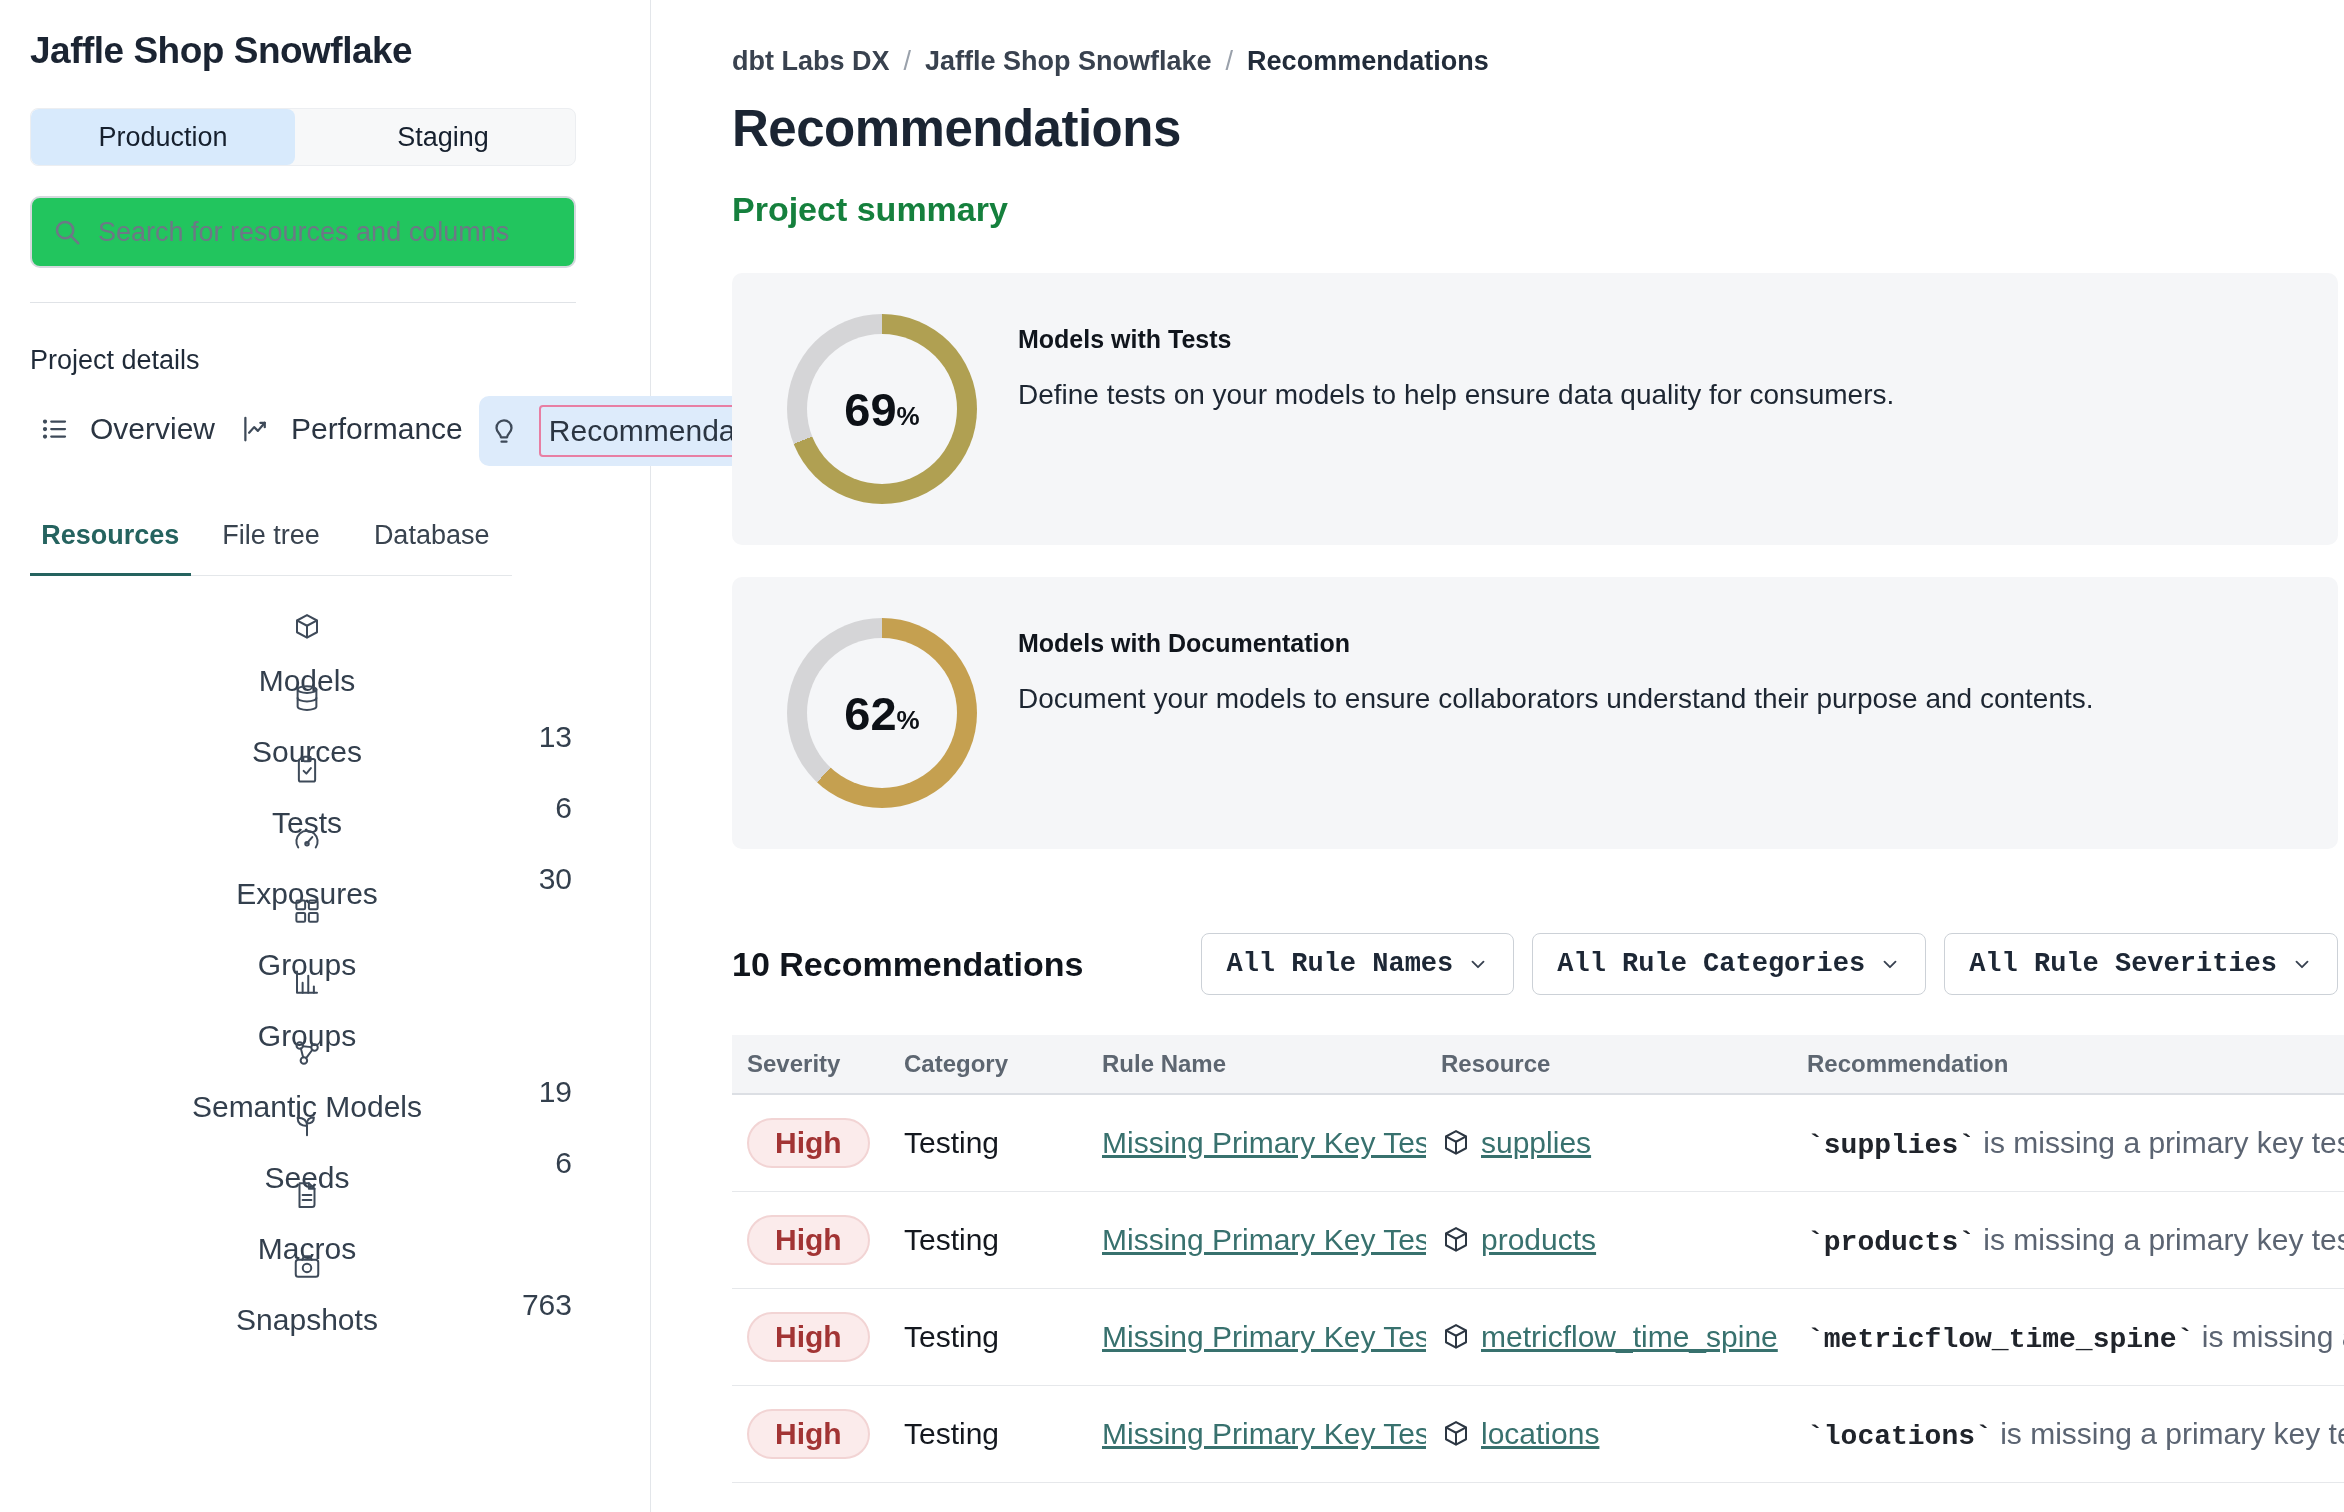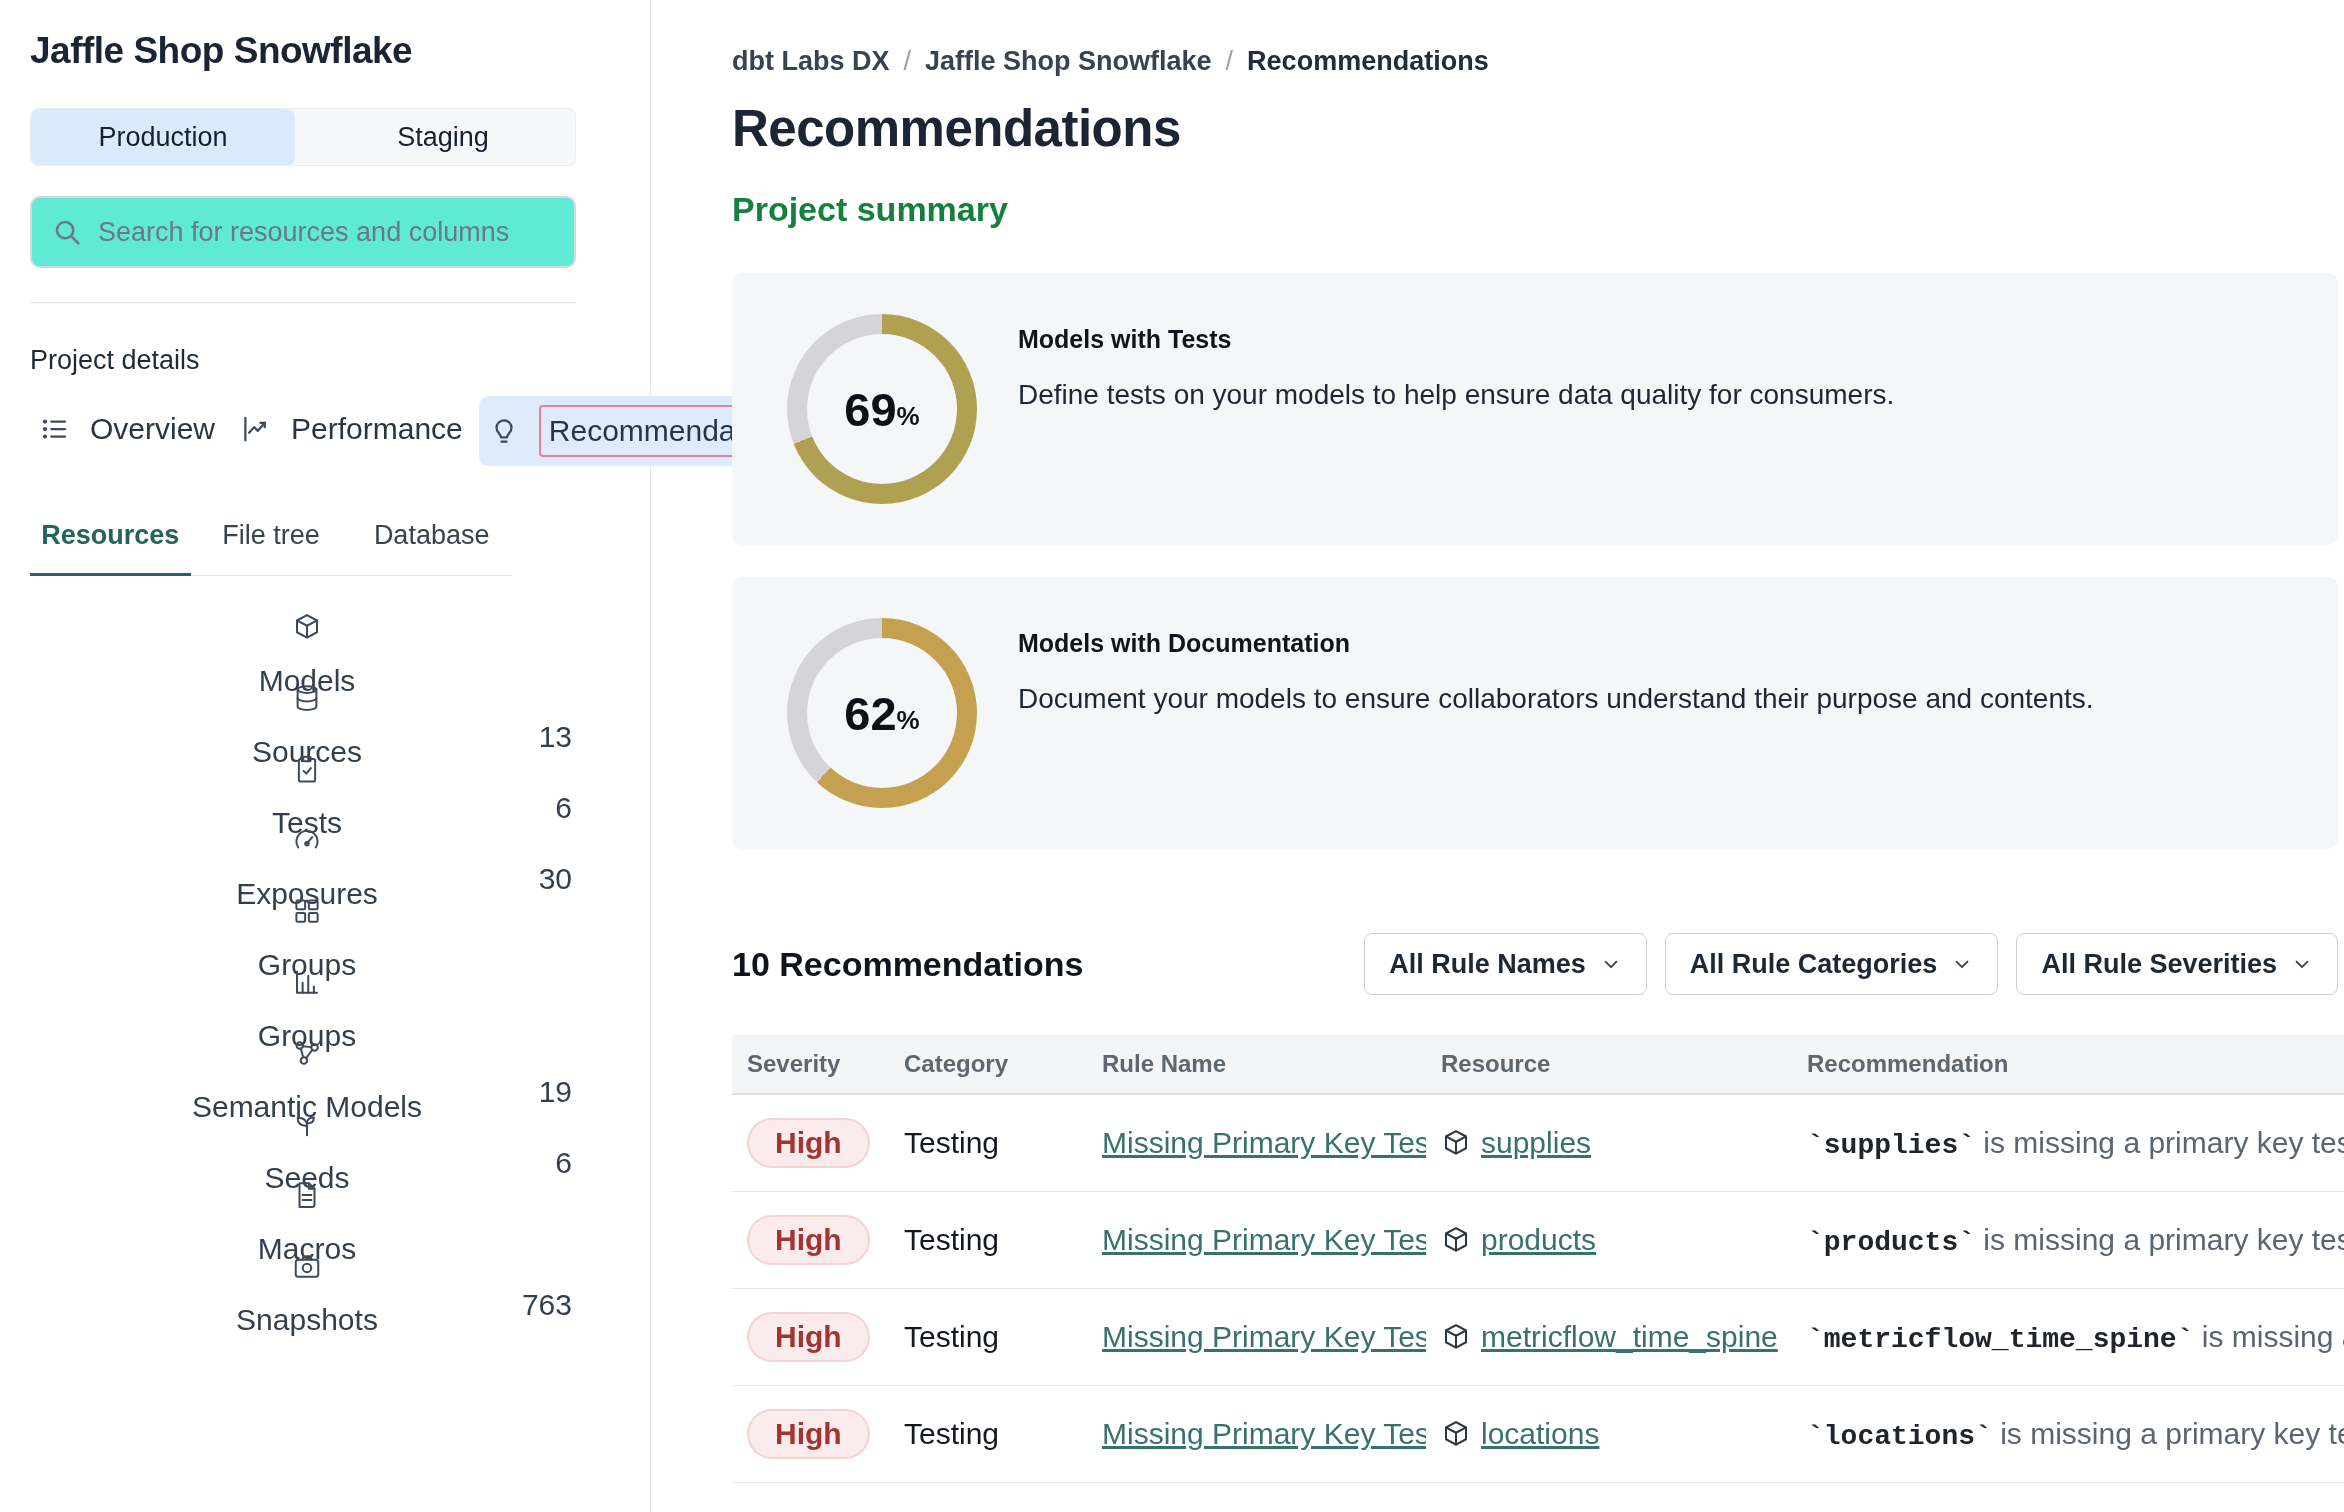--- a/index.html
+++ b/index.html
@@ -10,21 +10,21 @@
   
   .sidebar { width:651px; min-width:651px; height:100%; border-right:1px solid #e3e6ea;
     padding:30px 74px 0 30px; background:#fff; }
   .project-title { font-size:37px; font-weight:700; color:#1b2432; letter-spacing:-0.5px; }
   .env-tabs { display:flex; margin-top:36px; height:58px; background:#f7f8f9;
     border:1px solid #eceef1; border-radius:8px; overflow:hidden;gap:16px; }
   .env-tab { flex:1; display:flex; align-items:center; justify-content:center;
     font-size:27px; color:#16202e; cursor:pointer; }
   .env-tab.active { background:#d8eafc; border-radius:8px; font-weight:400; }
   .search-box { margin-top:30px; height:72px; border:2px solid #d5d9de; border-radius:10px;
-    display:flex; align-items:center; padding:0 20px; gap:16px; background:#5eead4; }
+    display:flex; align-items:center; padding:0 20px; gap:16px; background:#22c55e; }
   .search-box svg { flex:0 0 auto; }
   .search-input { border:none; outline:none; flex:1; font-size:27px; color:#1b2533;
     font-family:"Liberation Sans", sans-serif; background:transparent; }
   .search-input::placeholder { color:#6d7886; }
   .side-divider { border:none; border-top:1px solid #e0e3e7; margin-top:34px; }
 
   .pd-heading { margin-top:42px; font-size:27px; color:#1f2a38; }
   .pd-nav { margin-top:20px; display:flex; flex-direction:row; gap:6px; }
   .pd-item { display:flex; align-items:center; gap:20px; height:66px; padding:0 10px;
     border-radius:10px; font-size:30px; color:#2b3542; cursor:pointer; }
@@ -65,21 +65,21 @@
   .donut-unit { font-size:26px; font-weight:600; color:#0d1117; margin-top:14px; }
   .card-text { margin-left:41px; align-self:flex-start; margin-top:52px; }
   .card-title { font-size:25px; font-weight:700; color:#10151c; }
   .card-desc { margin-top:25px; font-size:28px; color:#1d2632; }
 
   .rec-header { margin-top:84px; width:1606px; display:flex; align-items:center; }
   .rec-heading { font-size:34px; font-weight:600; color:#10151c; }
   .filters { margin-left:auto; display:flex; gap:18px; }
   .filter-btn { height:62px; border:1px solid #ccd1d7; border-radius:8px; background:#fff;
     display:flex; align-items:center; gap:14px; padding:0 24px; font-size:27px; font-weight:600;
-    color:#1d2735; cursor:pointer; }
+    color:#1d2735; cursor:pointer;font-family:Liberation Mono, monospace; }
   .filter-btn svg { color:#374150; }
 
   .rec-table { margin-top:40px; width:100%; }
   .thead { display:grid; grid-template-columns:157px 198px 339px 366px 1fr; height:60px;
     background:#f4f5f7; align-items:center; border-bottom:2px solid #dcdfe4; }
   .th { font-size:24px; font-weight:600; color:#5d6671; padding-left:15px; }
   .trow { display:grid; grid-template-columns:157px 198px 339px 366px 1fr; height:97px;
     align-items:center; border-bottom:1px solid #e6e8eb; }
   .td { padding-left:15px; overflow:hidden; white-space:nowrap; }
   .badge-high { display:inline-block; background:#fbebeb; border:2px solid #f2d4d4;

